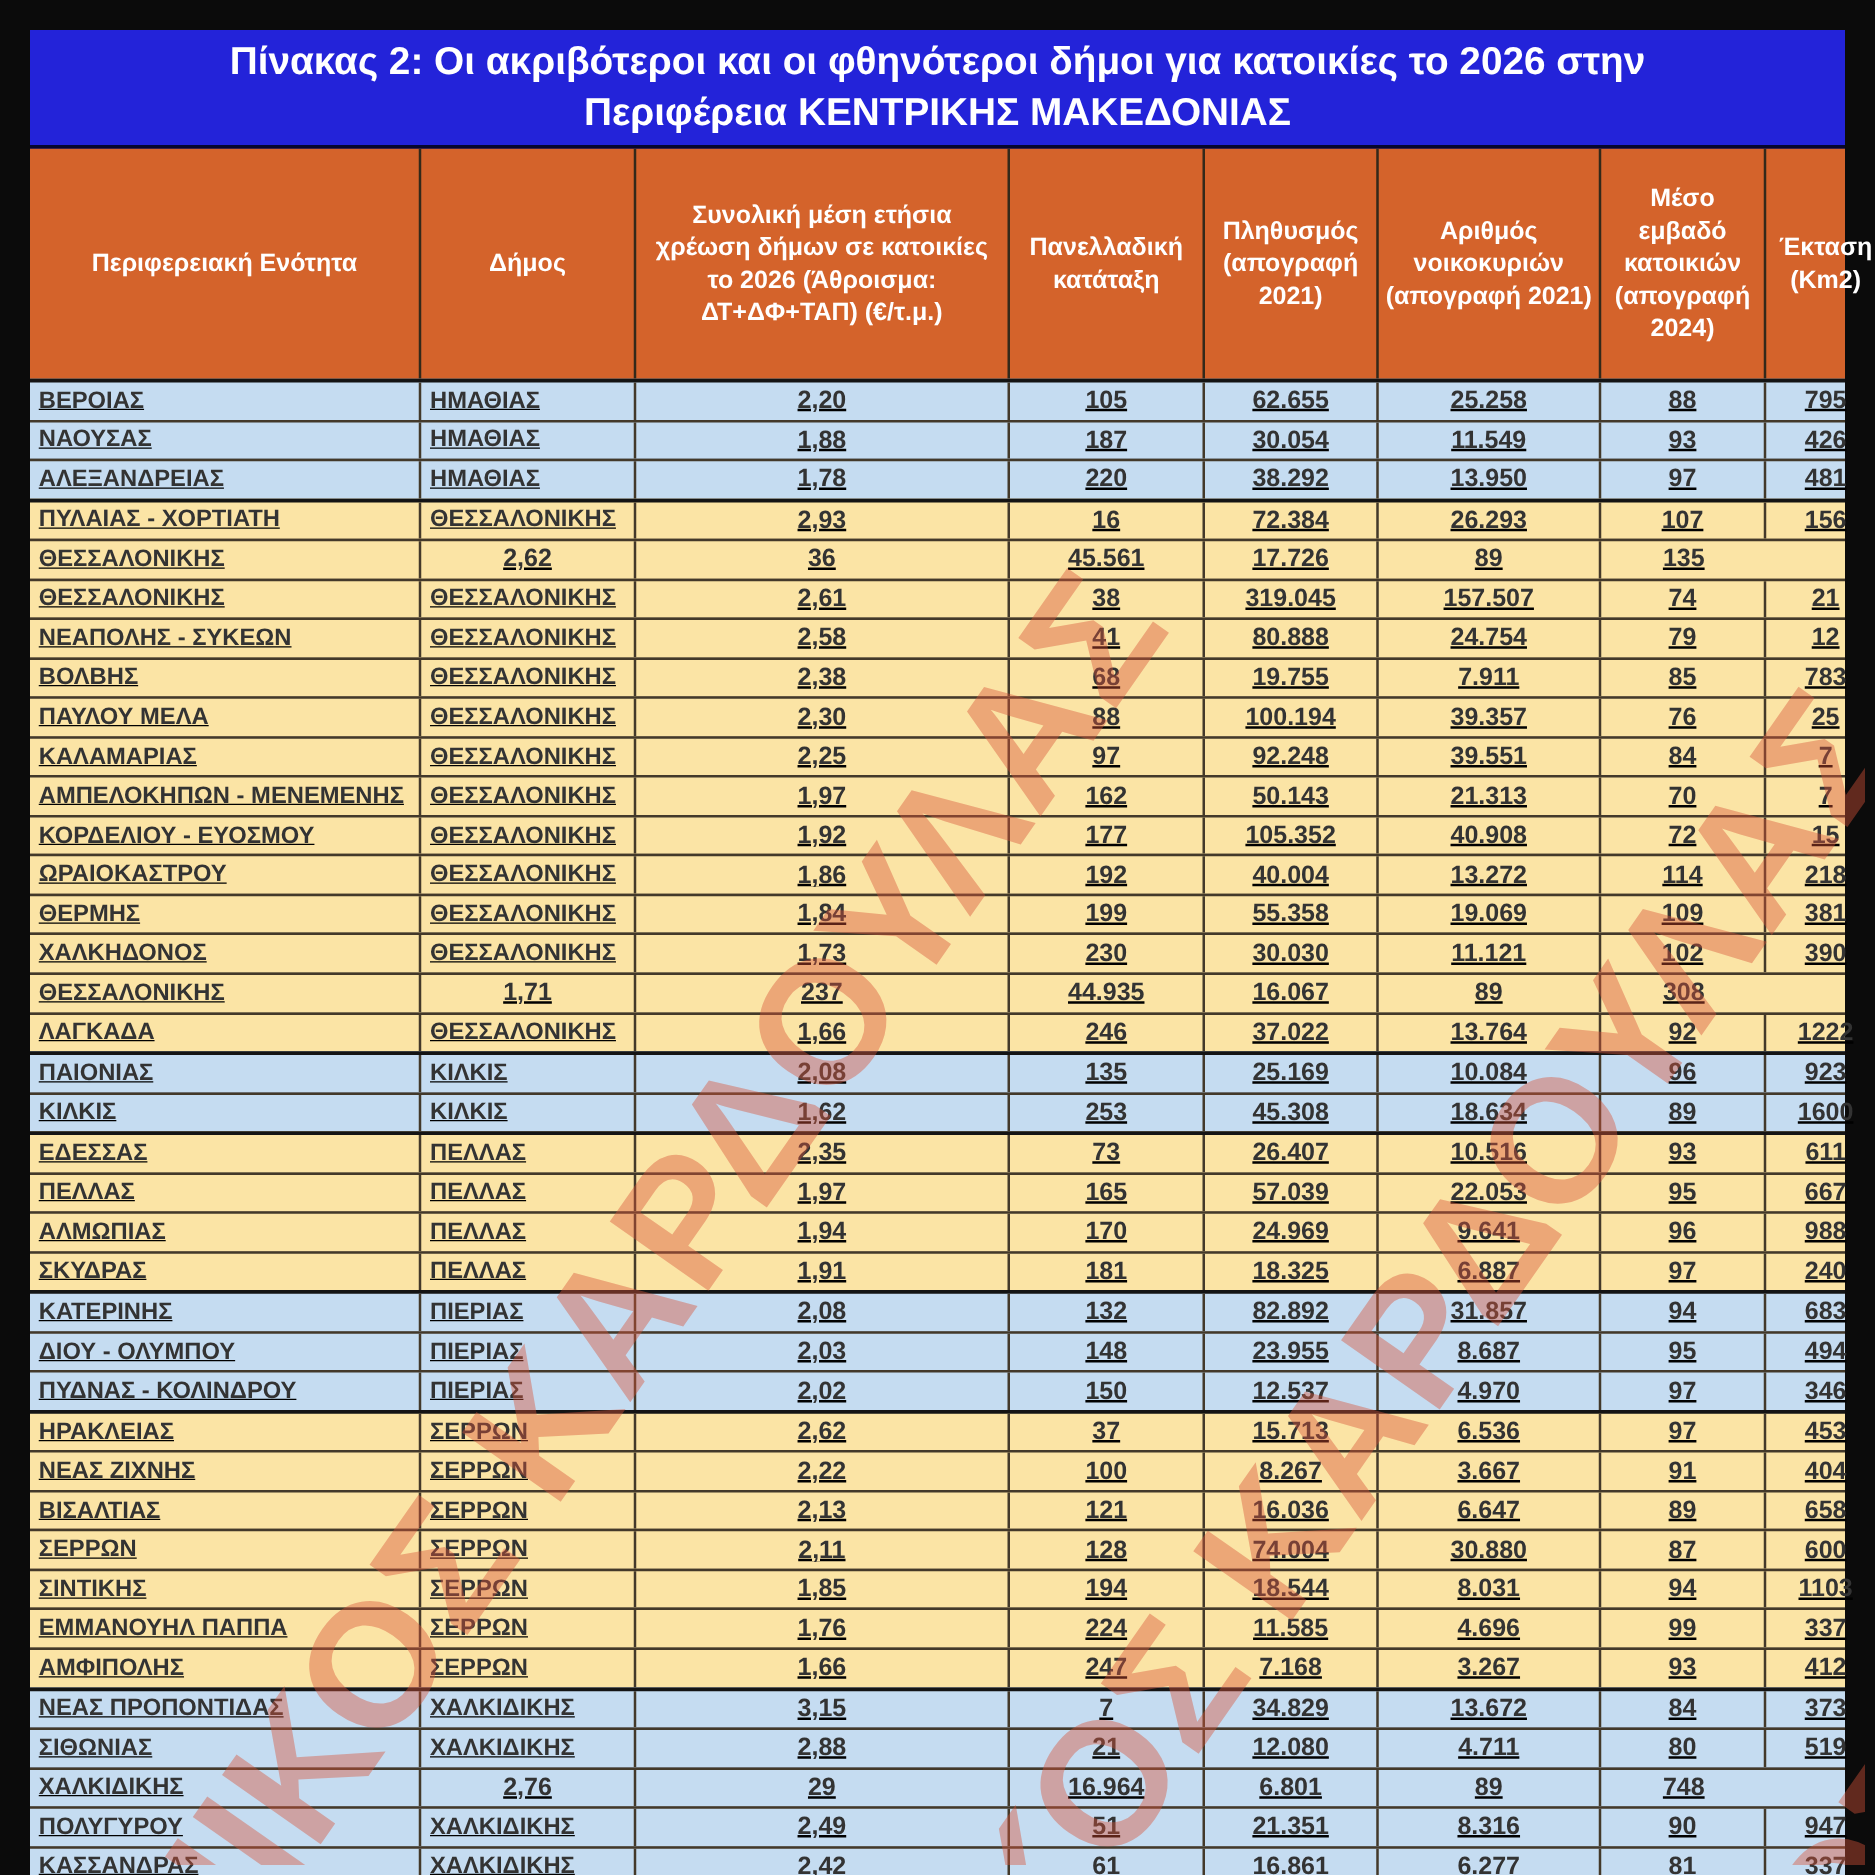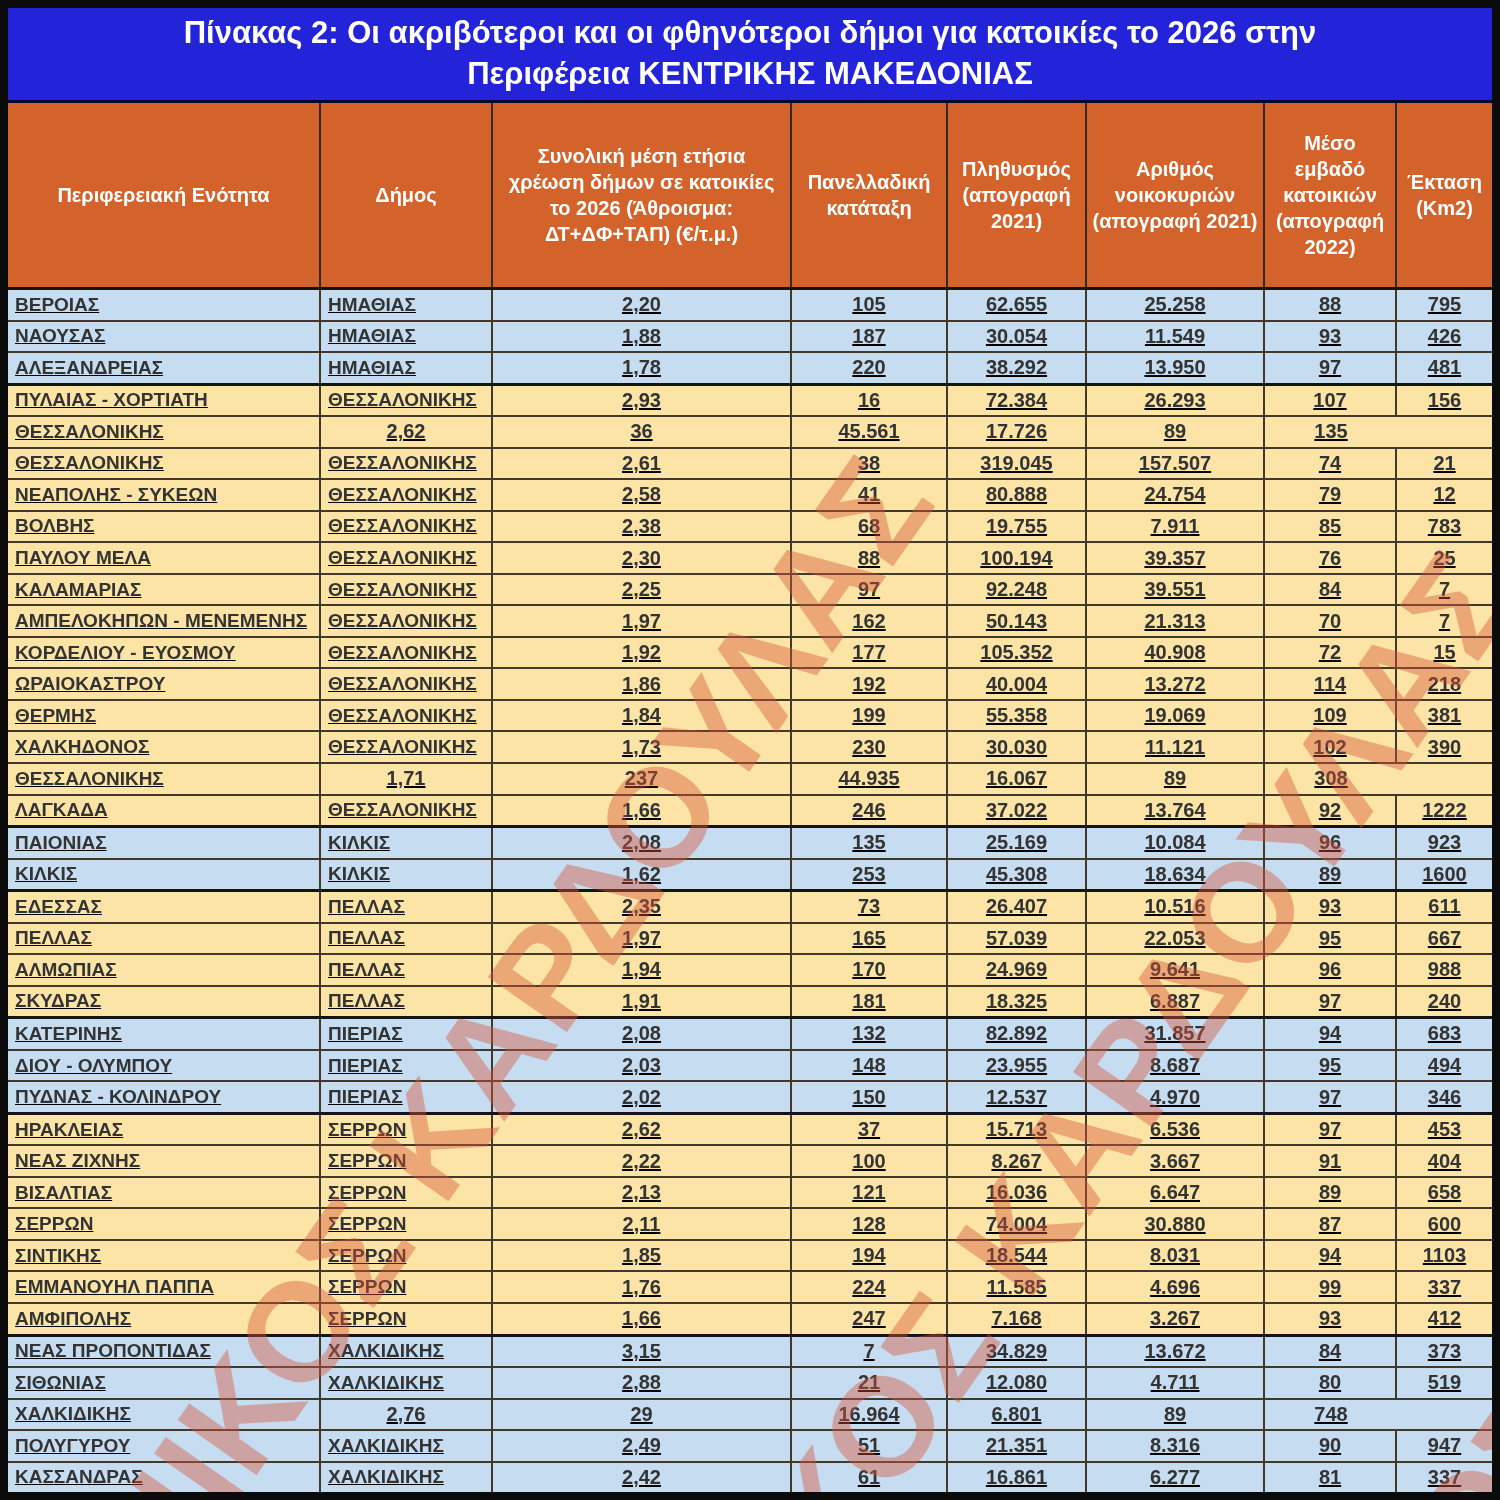--- a/index.html
+++ b/index.html
@@ -1,20 +1,20 @@
 <!DOCTYPE html>
 <html lang="el" style="--c-title-bg: #2323D9; --c-title-text: #FFFFFF; --c-header-bg: #D4632B; --c-header-text: #FFFFFF; --c-row-blue: #C5DCF1; --c-row-peach: #FBE4A5; --c-line: #43392A; --c-text: #333333; --c-outer: #0B0B0B; --c-wm: #D8543A;"><head>
 <meta charset="utf-8">
 <style>
   html, body { margin: 0; padding: 0; background: #000; }
   .page {
     position: relative;
     width: 1500px; height: 1500px;
     box-sizing: border-box;
-    padding: 8px;
+    padding: 24px;
     background: var(--c-outer, #0b0b0b);
     overflow: hidden;
     font-family: "Liberation Sans", sans-serif;
   }
   .title-bar {
     height: 92px;
     background: var(--c-title-bg, #2323d9);
     color: var(--c-title-text, #fff);
     display: flex; flex-direction: column;
     justify-content: center; align-items: center;
@@ -93,21 +93,21 @@
     <div>Περιφέρεια ΚΕΝΤΡΙΚΗΣ ΜΑΚΕΔΟΝΙΑΣ</div>
   </div>
 
   <div class="header-row grid-cols">
     <div class="hcell">Περιφερειακή Ενότητα</div>
     <div class="hcell">Δήμος</div>
     <div class="hcell">Συνολική μέση ετήσια χρέωση δήμων σε κατοικίες το 2026 (Άθροισμα: ΔΤ+ΔΦ+ΤΑΠ) (€/τ.μ.)</div>
     <div class="hcell">Πανελλαδική κατάταξη</div>
     <div class="hcell">Πληθυσμός (απογραφή 2021)</div>
     <div class="hcell">Αριθμός νοικοκυριών (απογραφή 2021)</div>
-    <div class="hcell">Μέσο εμβαδό κατοικιών (απογραφή 2022)</div>
+    <div class="hcell">Μέσο εμβαδό κατοικιών (απογραφή 2024)</div>
     <div class="hcell">Έκταση (Km2)</div>
   </div>
 
   <div class="tbody" id="table-body">
       <div class="row grid-cols blue group-start">
         <div class="cell l">ΒΕΡΟΙΑΣ</div>
         <div class="cell l">ΗΜΑΘΙΑΣ</div>
         <div class="cell c">2,20</div>
         <div class="cell c">105</div>
         <div class="cell c">62.655</div>

